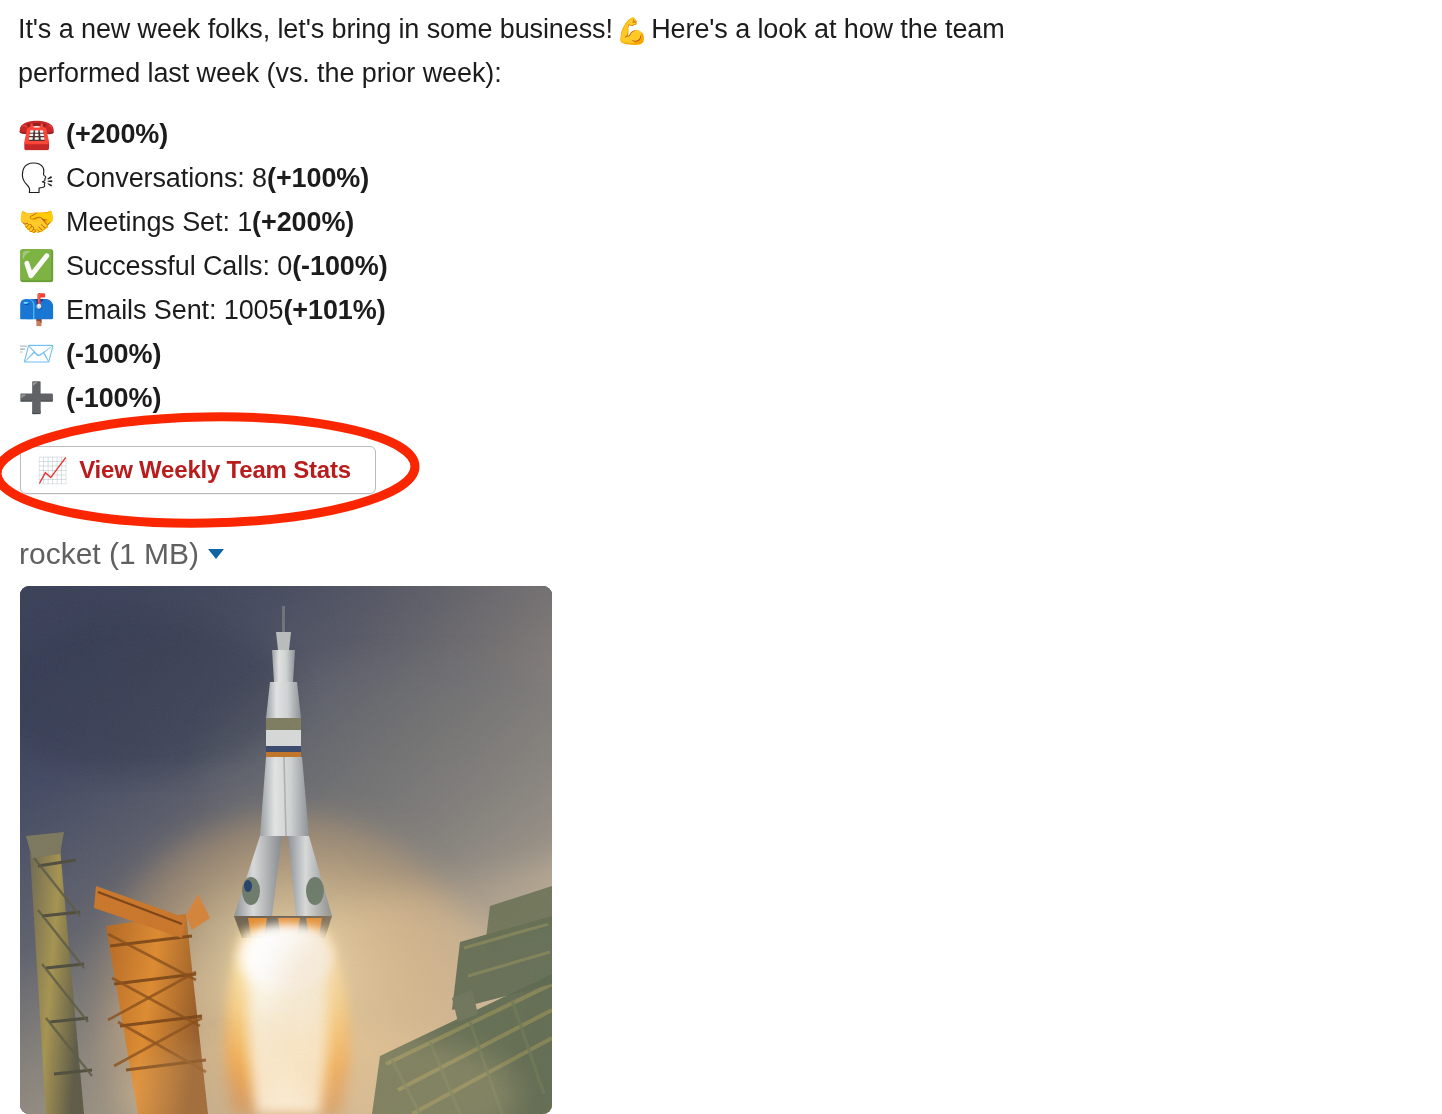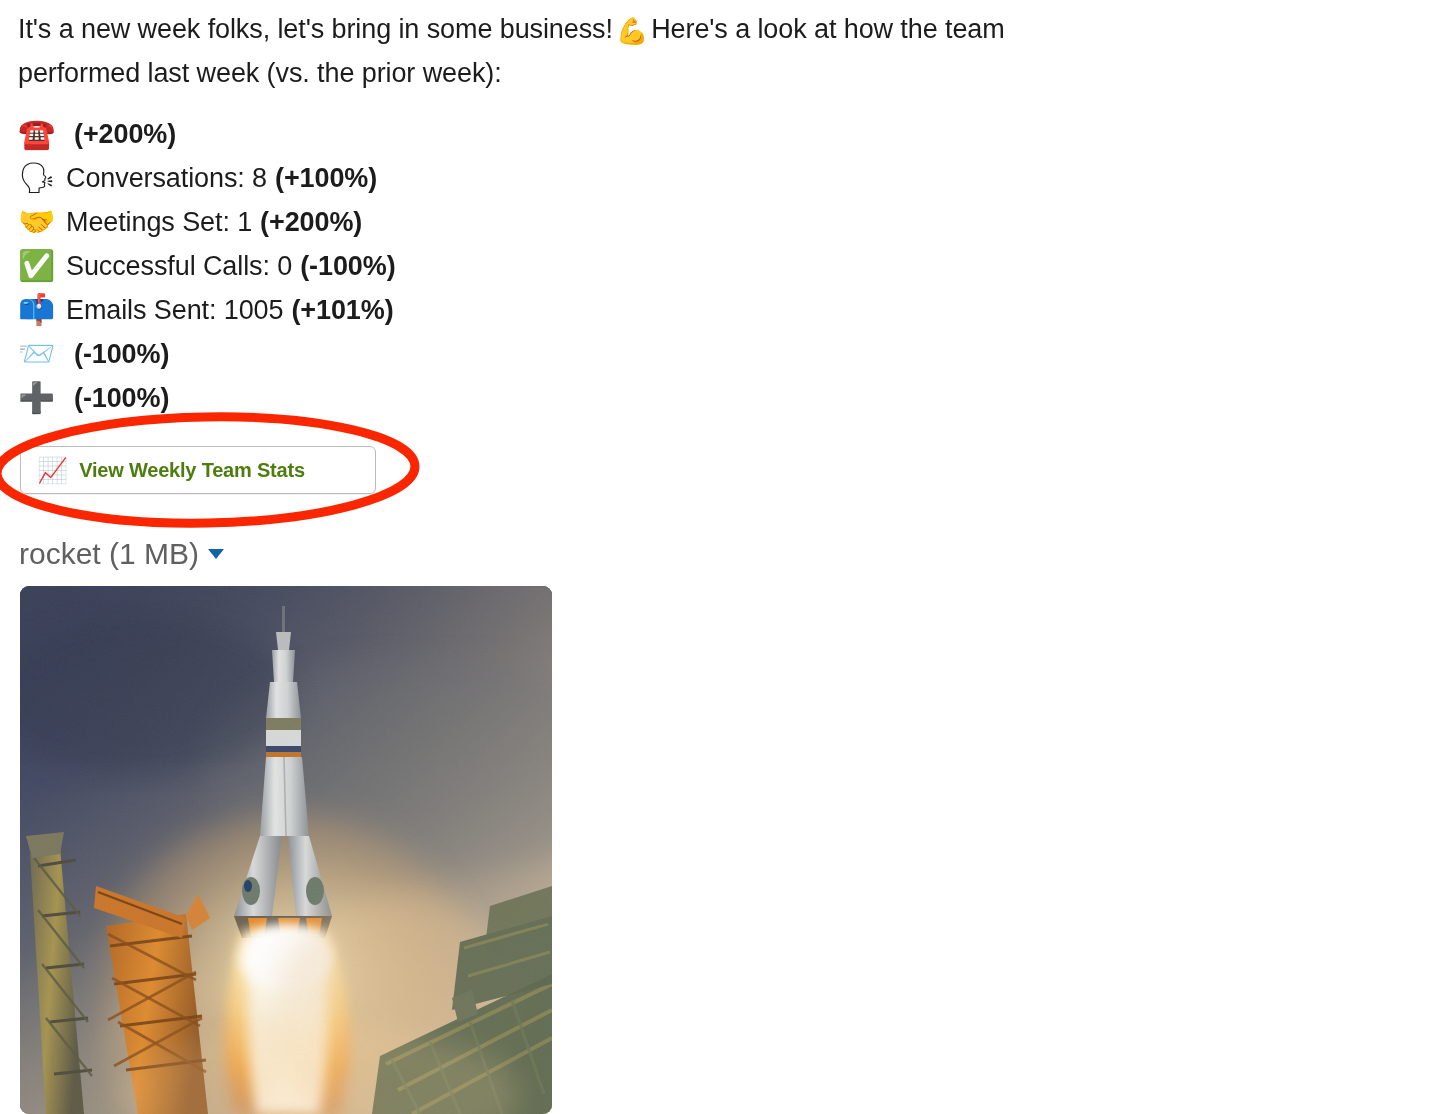--- a/index.html
+++ b/index.html
@@ -63,21 +63,20 @@
     width: 40px;
     min-width: 40px;
     font-size: 30px;
     line-height: 44px;
     text-align: left;
     margin-right: 8px;
   }
   .metric-label { }
   .metric-delta {
     font-weight: bold;
-    margin-left: 8px;
   }
 
   
   .action-button {
     position: absolute;
     left: 20px;
     top: 446px;
     height: 48px;
     min-width: 356px;
     display: flex;
@@ -90,23 +89,23 @@
     cursor: pointer;
     z-index: 4;
   }
   .action-button .btn-emoji {
     font-size: 25px;
     line-height: 1;
     margin-right: 11px;
     display: inline-block;
   }
   .action-button .btn-label {
-    font-size: 20px;
+    font-size: 24px;
     font-weight: bold;
-    color: #4d7c0f;
+    color: #b91c1c;
     letter-spacing: -0.2px;
   }
 
   
   .annotation-ellipse {
     position: absolute;
     left: -8px;
     top: 410px;
     width: 432px;
     height: 120px;

